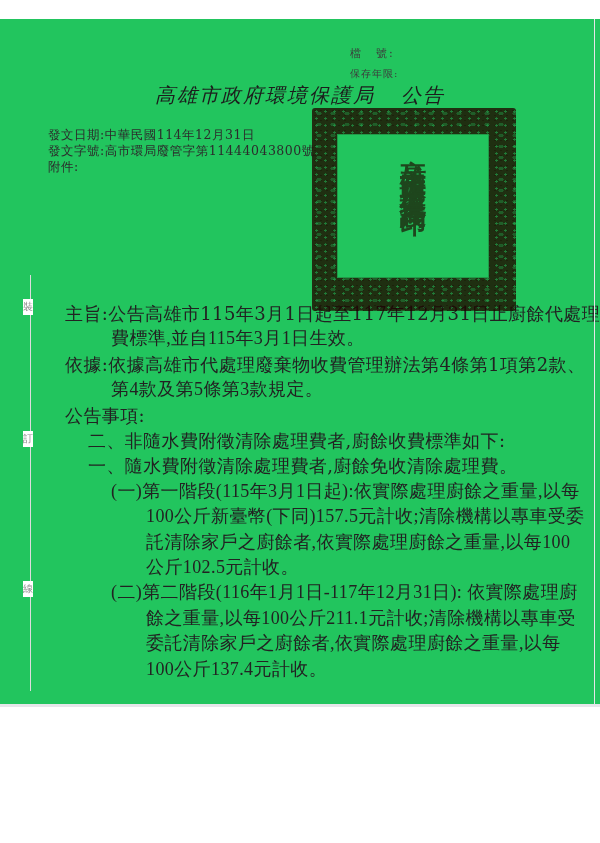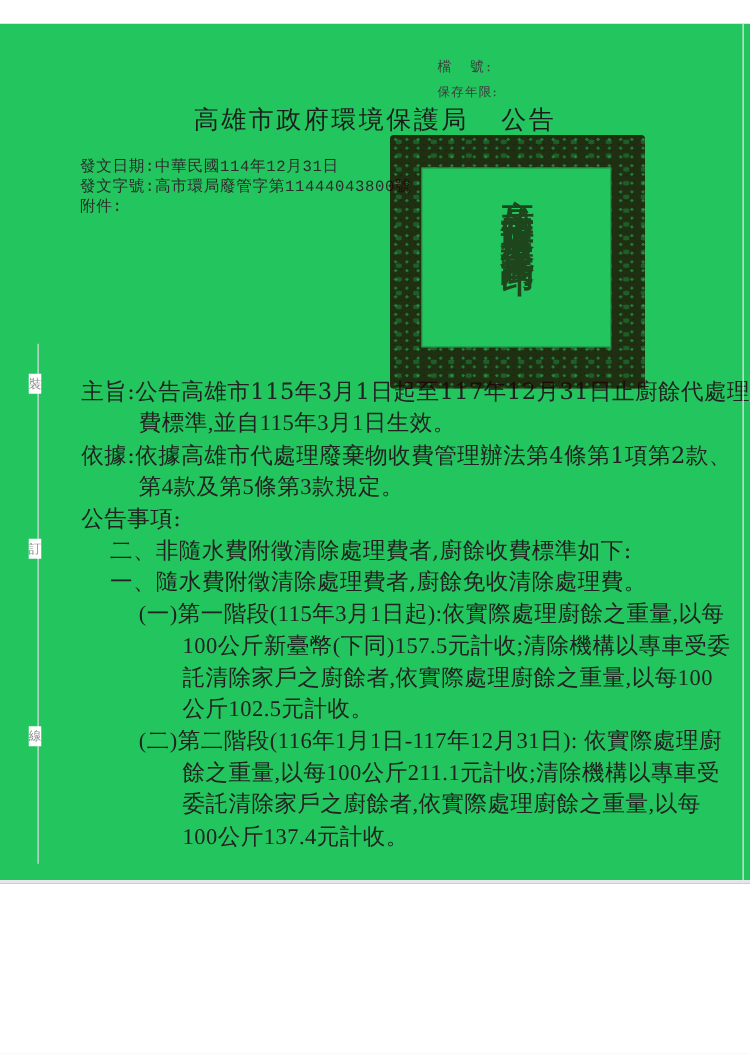--- a/index.html
+++ b/index.html
@@ -7,25 +7,25 @@
     position:relative;width:600px;height:688px;background:#22c55e;overflow:hidden;
     font-family:"DejaVu Serif","Liberation Serif",serif;color:#262626;margin-top:19px;
   }
   
   .file-block{position:absolute;top:27px;left:350px;color:#3c3c3c;}
   .file-no{font-size:11px;letter-spacing:2px;}
   .retention{font-size:10px;margin-top:6px;letter-spacing:1px;text-align:center;}
   
   .title-row{
     position:absolute;top:63px;left:0;width:600px;display:flex;justify-content:center;
-    align-items:baseline;gap:26px;font-size:20px;letter-spacing:2px;color:#1c1c1c;
+    align-items:baseline;gap:26px;font-size:20px;letter-spacing:2px;color:#1c1c1c;font-style:italic;
   }
   
-  .meta-block{position:absolute;top:108px;left:64px;font-size:12.5px;line-height:15.8px;
-    color:#2c2c2c;letter-spacing:0.5px;font-family:Liberation Mono, monospace;}
+  .meta-block{position:absolute;top:108px;left:48px;font-size:12.5px;line-height:15.8px;
+    color:#2c2c2c;letter-spacing:0.5px;}
   
   .binding-line{position:absolute;left:30px;top:256px;width:1px;height:416px;background:#dcdcdc;}
   .binding-char{position:absolute;left:23px;font-size:10px;color:#8d8d8d;background:#fff;padding:1px 0;}
   .bc-0{top:280px;} .bc-1{top:412px;} .bc-2{top:562px;}
   
   .doc-body{position:absolute;left:65px;top:282px;width:500px;font-size:18px;
     line-height:25.4px;color:#222;letter-spacing:0.4px;white-space:nowrap;}
   .ind1{padding-left:23px;}
   .ind2{padding-left:46px;font-family:Liberation Serif, serif;}
   .ind3{padding-left:81px;font-family:Liberation Serif, serif;}

